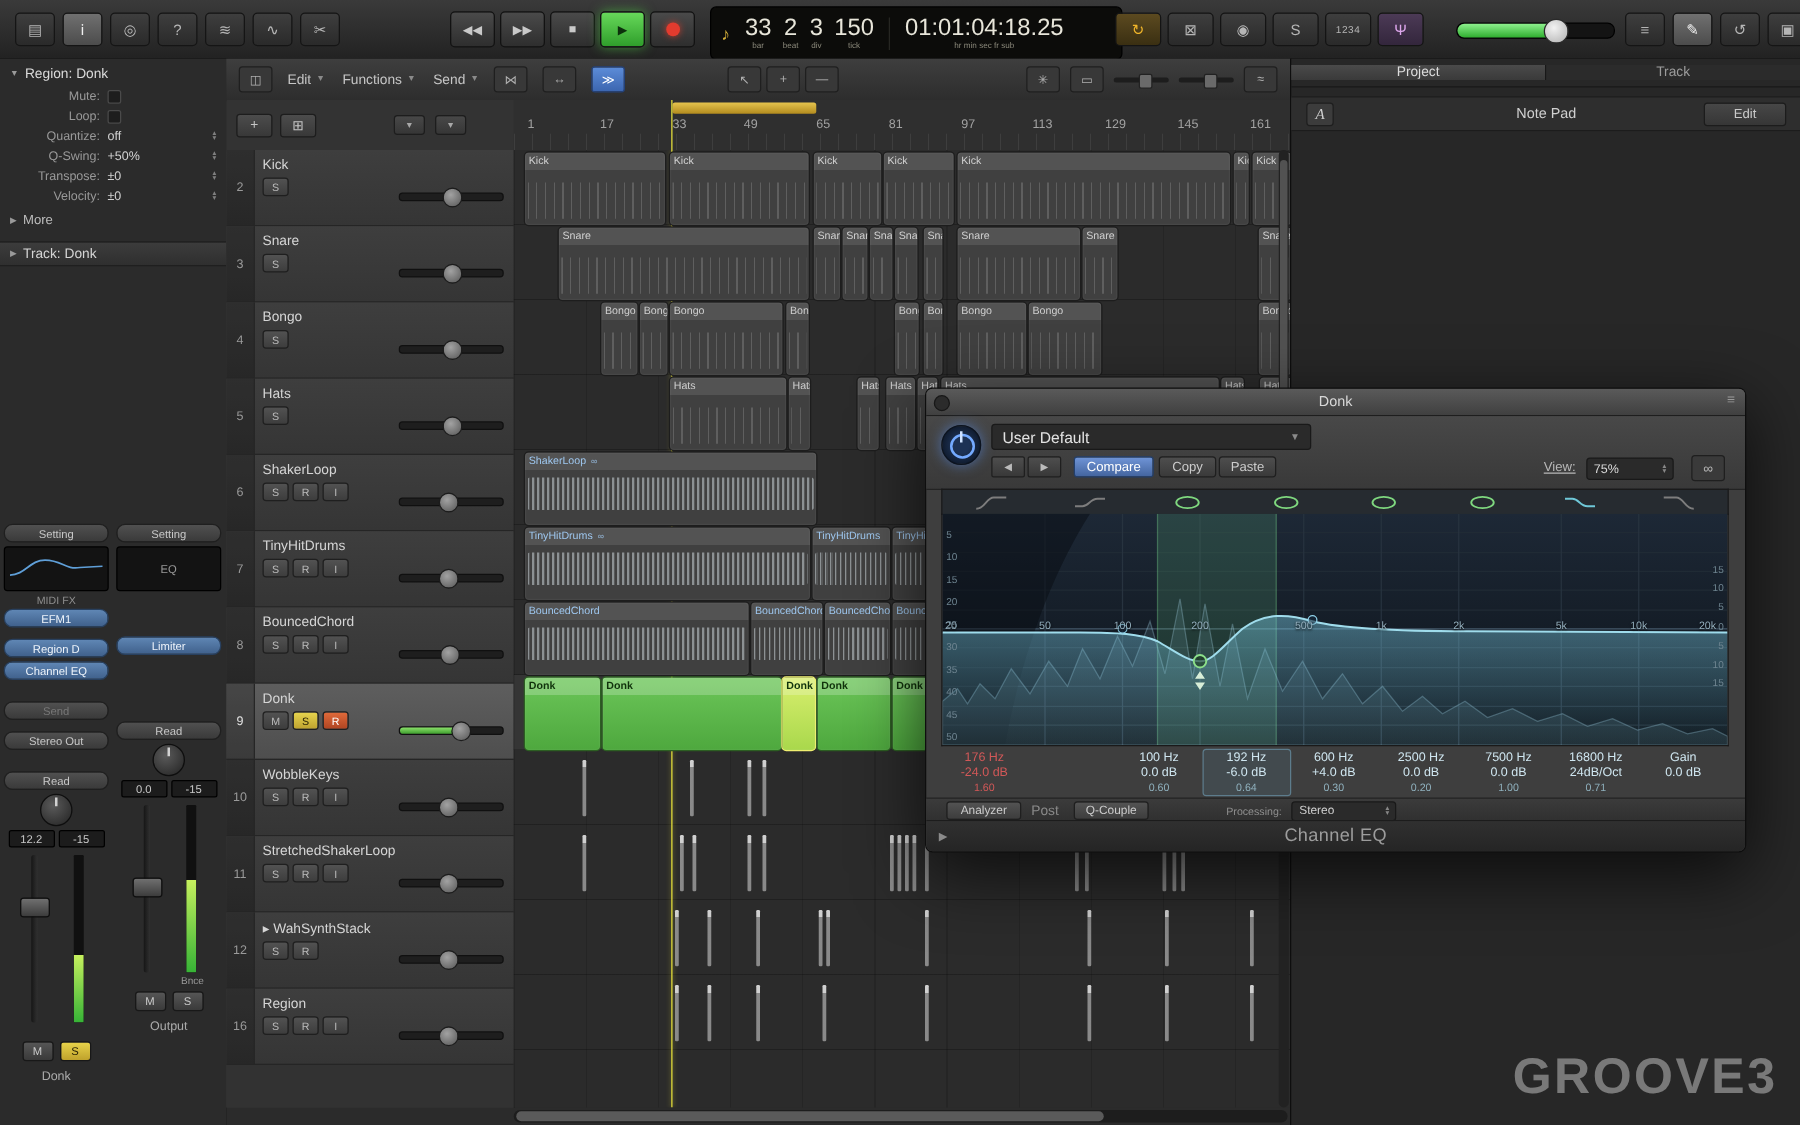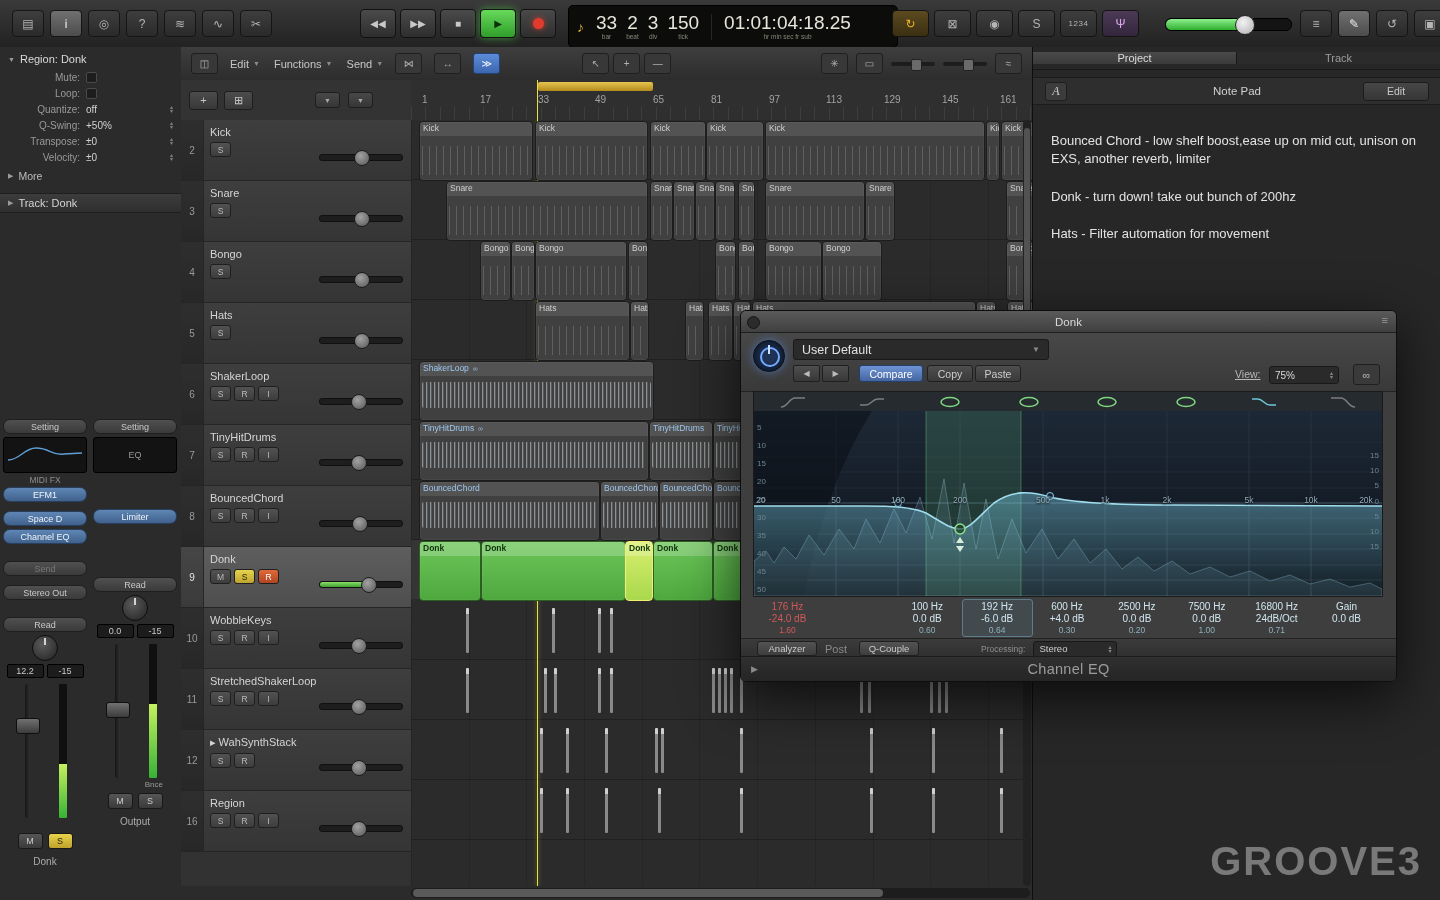--- a/index.html
+++ b/index.html
@@ -356,21 +356,21 @@
     <div class="strip s0">
       <div class="spill">Setting</div>
       <div class="thumb">
         <svg width="78" height="30" viewBox="0 0 78 30">
           <path d="M2,20 C14,20 18,8 30,8 C44,8 46,16 58,14 L76,13" fill="none" stroke="#5f9fd8" stroke-width="1.4"></path>
         </svg>
       </div>
       <div class="slabel">MIDI FX</div>
       <div class="spill blue">EFM1</div>
       <div class="gap6"></div>
-      <div class="spill blue">Space D</div>
+      <div class="spill blue">Region D</div>
       <div class="spill blue">Channel EQ</div>
       <div class="gap14"></div>
       <div class="spill dim">Send</div>
       <div class="gap6"></div>
       <div class="spill">Stereo Out</div>
       <div class="gap14"></div>
       <div class="spill">Read</div>
       <div class="sknob"></div>
       <div class="vals">
         <div class="vbox">12.2</div>
@@ -833,25 +833,20 @@
 <aside class="rpanel">
   <div class="rtabs">
       <div class="rtab active">Project</div>
       <div class="rtab">Track</div>
     </div>
   <div class="nhead">
     <div class="fontbtn">A</div>
     <div class="ntitle">Note Pad</div>
     <div class="editbtn">Edit</div>
   </div>
-  <div class="notes">
-      <p class="note-p">Bounced Chord - low shelf boost,ease up on mid cut, unison on EXS, another reverb, limiter</p>
-      <p class="note-p">Donk - turn down! take out bunch of 200hz</p>
-      <p class="note-p">Hats - Filter automation for movement</p>
-    </div>
 </aside>
 
 <section class="plugin">
   <div class="p-title">
     <div class="p-close"></div>
     <span>Donk</span>
     <span class="p-lines">≡</span>
   </div>
   <div class="p-header">
     <div class="power"></div>

